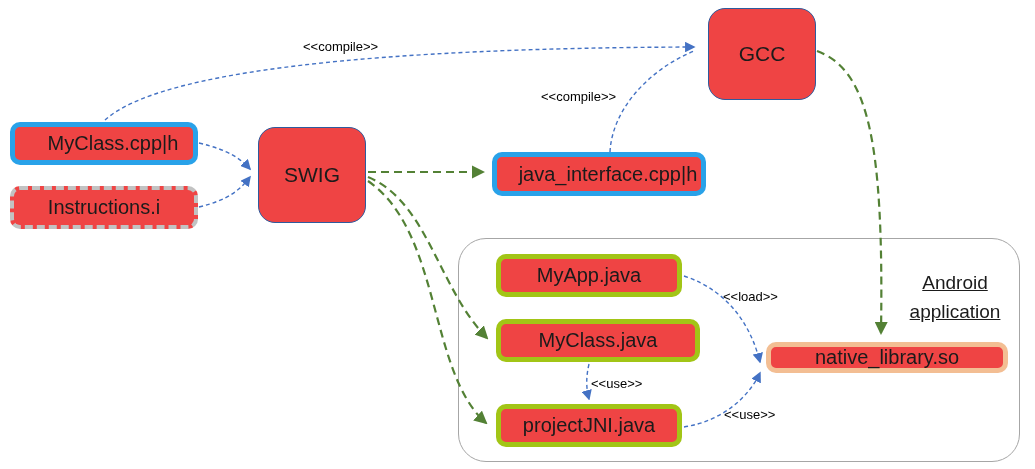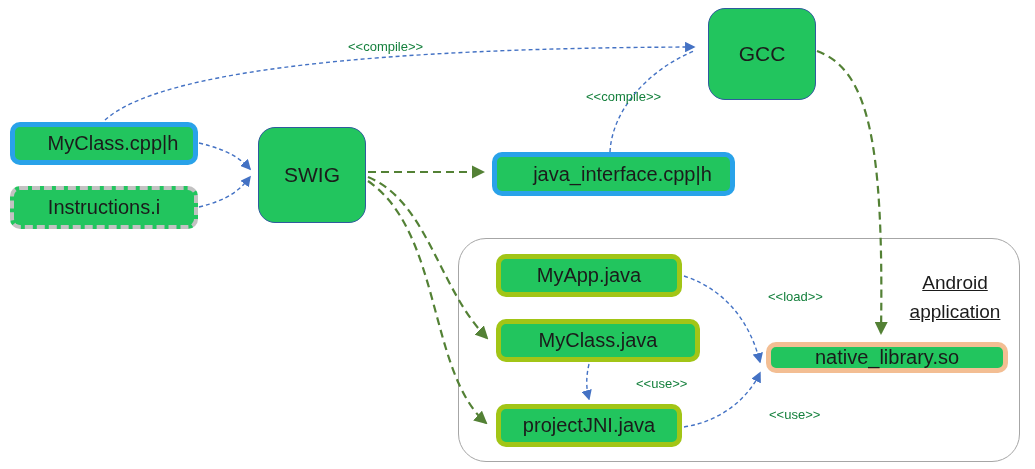--- a/index.html
+++ b/index.html
@@ -3,47 +3,46 @@
 <meta charset="utf-8">
 <style>
   html,body{margin:0;padding:0;background:#fff;}
   .canvas{
     position:relative;width:1035px;height:469px;background:#ffffff;
     font-family:"Liberation Sans",sans-serif;color:#1b1b1b;overflow:hidden;
   }
   .edges{position:absolute;left:0;top:0;width:1035px;height:469px;pointer-events:none;}
   .node{
     position:absolute;display:flex;align-items:center;justify-content:center;
-    background:#22c55e;box-sizing:border-box;white-space:nowrap;
+    background:#ef4444;box-sizing:border-box;white-space:nowrap;
     font-size:20px;border-radius:10px;z-index:2;
   }
   .node-file{border:5px solid #29A2E9;padding-left:18px;}
   .node-optional{border:4px dashed #C2C2C2;}
   .node-tool{border:1.5px solid #2F5B9D;border-radius:17px;font-size:21px;}
   .node-java{border:5px solid #A2C516;}
   .node-native{border:5px solid #F3BE93;}
   .container-box{
     position:absolute;border:1px solid #A6A6A6;border-radius:28px;
     background:transparent;box-sizing:border-box;z-index:0;
   }
   .container-label{
     position:absolute;z-index:3;font-size:19px;line-height:29px;
     text-align:center;width:150px;
   }
   .edge-label{
-    position:absolute;z-index:3;font-size:13px;color:#15803d;white-space:nowrap;
+    position:absolute;z-index:3;font-size:13px;color:#000000;white-space:nowrap;
     background:transparent;
-    margin-left:45px;
   }
   
   #n-myclass-cpp   {left:10px;  top:122px; width:188px; height:43px;}
   #n-instructions  {left:10px;  top:186px; width:188px; height:43px;}
   #n-swig          {left:258px; top:127px; width:108px; height:96px;}
   #n-gcc           {left:708px; top:8px;   width:108px; height:92px;}
-  #n-java-interface{left:492px; top:152px; width:243px; height:44px;}
+  #n-java-interface{left:492px; top:152px; width:214px; height:44px;}
   #n-myapp         {left:496px; top:254px; width:186px; height:43px;text-align:center;}
   #n-myclass-java  {left:496px; top:319px; width:204px; height:43px;text-align:center;}
   #n-projectjni    {left:496px; top:404px; width:186px; height:43px;}
   #n-native-library{left:766px; top:342px; width:242px; height:31px;}
   #android-container{left:458px;top:238px; width:562px; height:224px;}
   #android-label   {left:880px; top:268px;text-decoration:underline;}
   
   #lbl-compile-top {left:303px; top:39px;}
   #lbl-compile-gcc {left:541px; top:89px;}
   #lbl-load        {left:723px; top:289px;}

